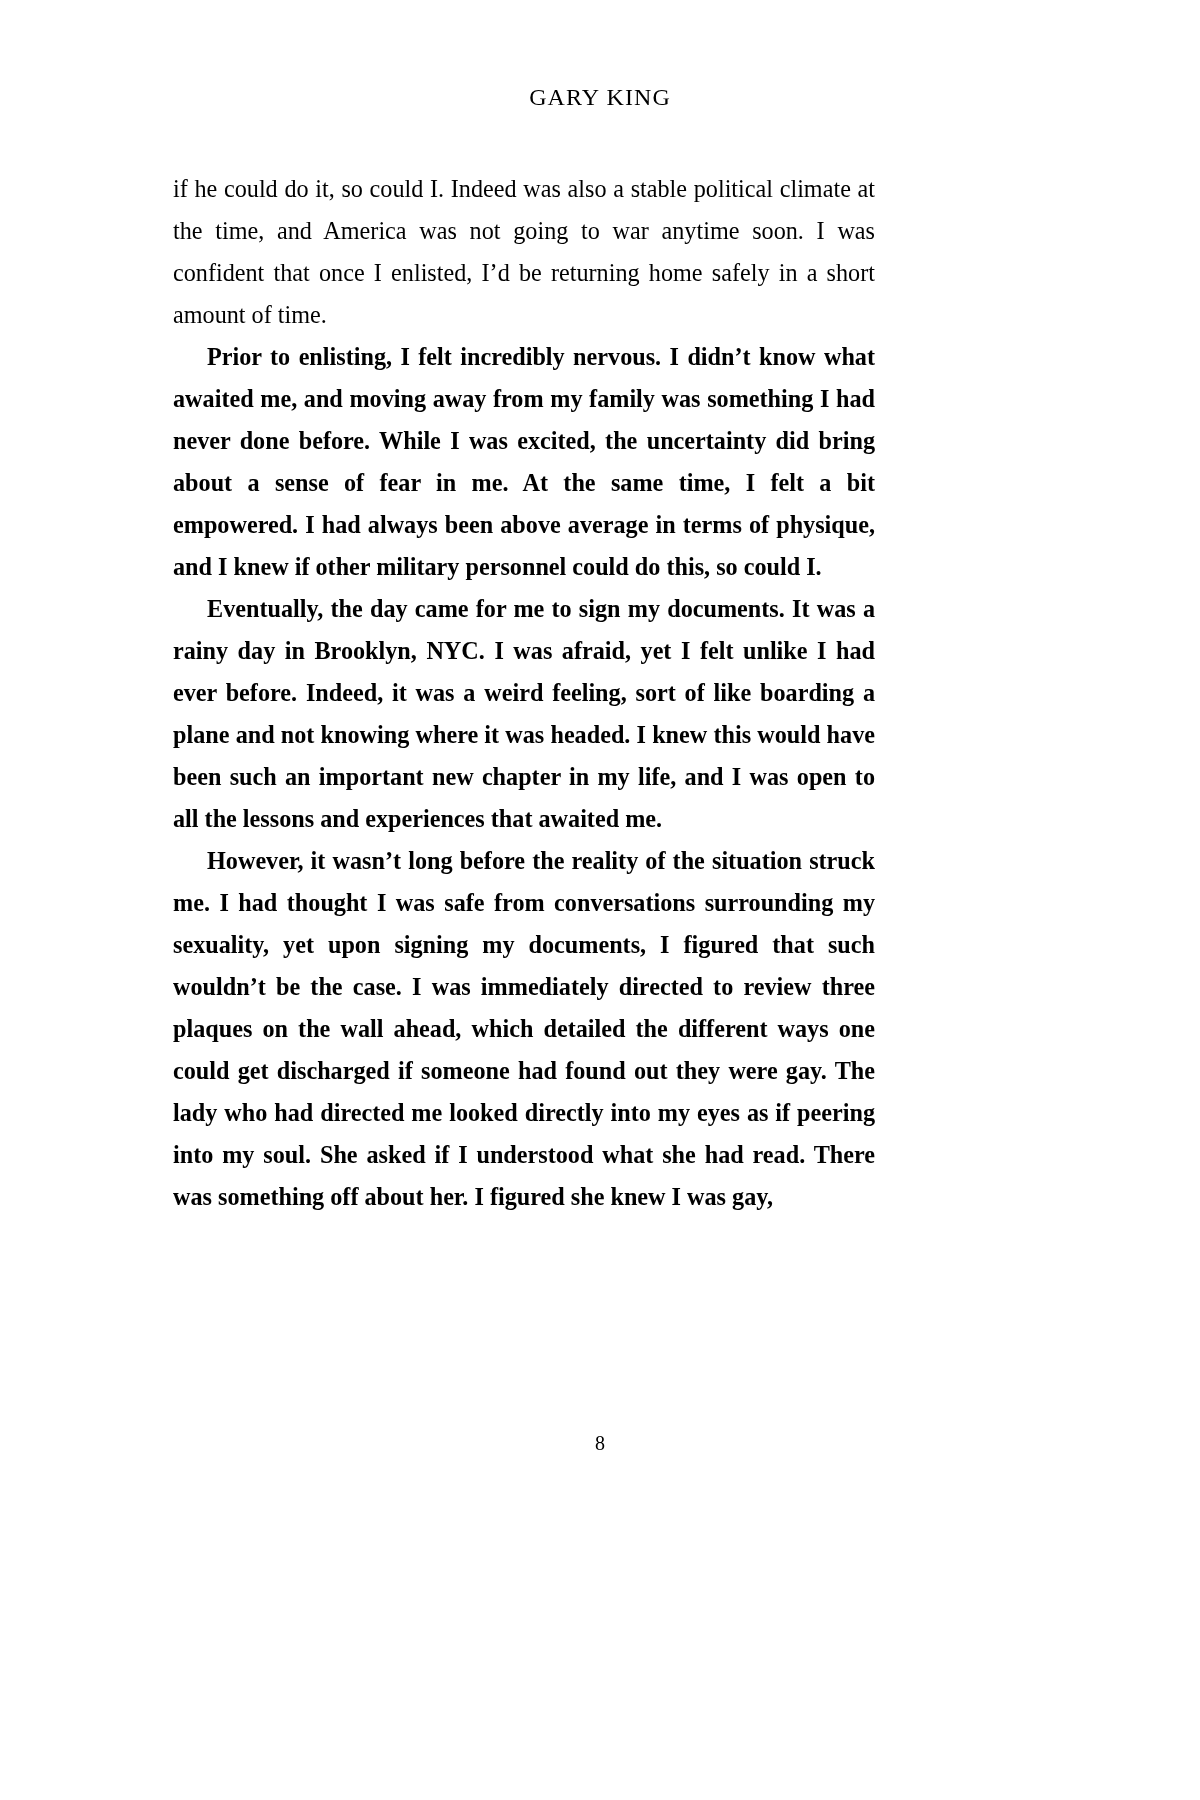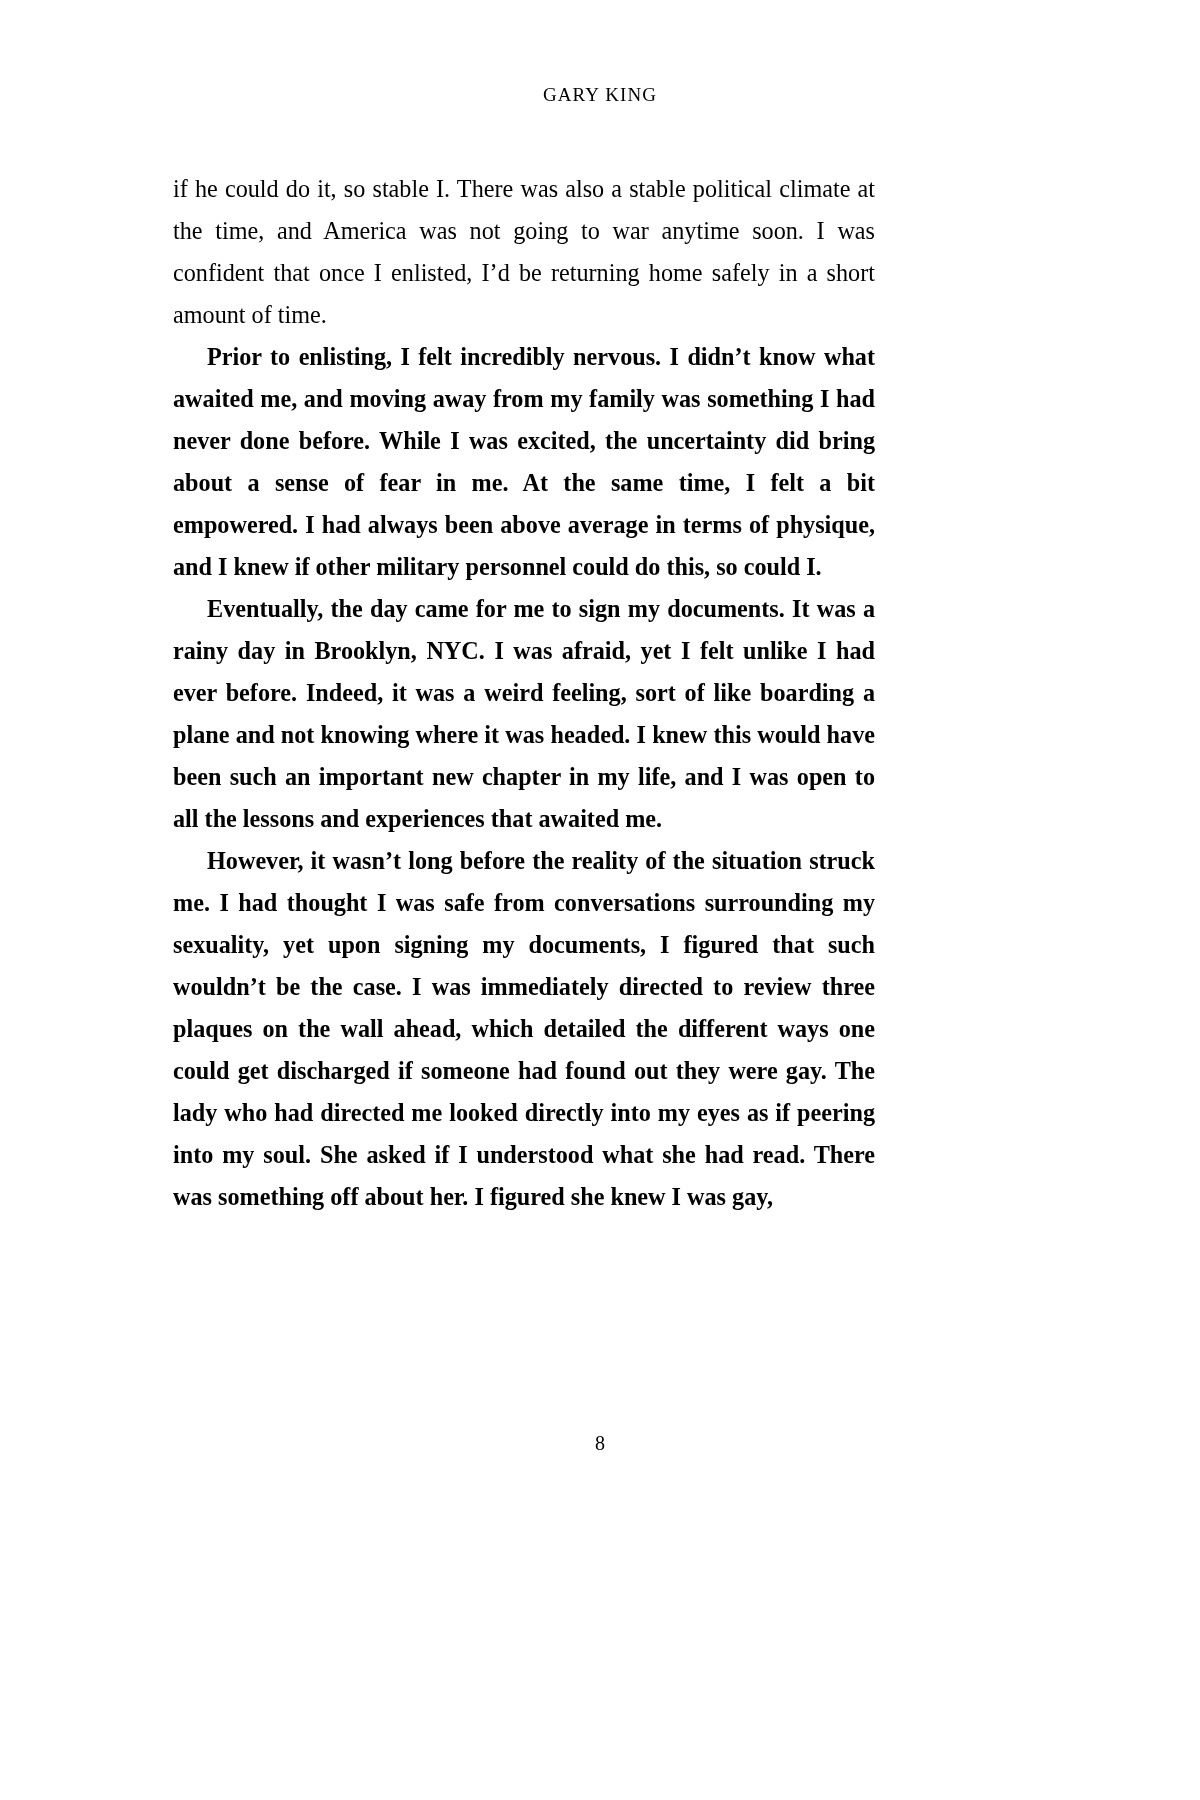--- a/index.html
+++ b/index.html
@@ -17,21 +17,21 @@
     overflow: hidden;
     font-family: "Liberation Serif", "DejaVu Serif", serif;
     color: #000000;
   }
   .running-header {
     position: absolute;
     top: 84px;
     left: 0;
     width: 1200px;
     text-align: center;
-    font-size: 19px;
+    font-size: 24px;
     letter-spacing: 1.1px;
     font-family: "Liberation Serif", "DejaVu Serif", serif;
     font-variant: normal;
     font-weight: 400;
   }
   .body-block {
     position: absolute;
     top: 168px;
     left: 173px;
     width: 702px;
@@ -65,21 +65,21 @@
 </style>
 </head>
 <body>
 
 <div class="page">
 
   <div class="running-header">GARY KING</div>
 
   <div class="body-block">
 
-    <p class="para">if he could do it, so stable I. There was also a stable political climate at the time, and America was not going to war anytime soon. I was confident that once I enlisted, I’d be returning home safely in a short amount of time.</p>
+    <p class="para">if he could do it, so could I. Indeed was also a stable political climate at the time, and America was not going to war anytime soon. I was confident that once I enlisted, I’d be returning home safely in a short amount of time.</p>
 
     <p class="para indented">Prior to enlisting, I felt incredibly nervous. I didn’t know what awaited me, and moving away from my family was something I had never done before. While I was excited, the uncertainty did bring about a sense of fear in me. At the same time, I felt a bit empowered. I had always been above average in terms of physique, and I knew if other military personnel could do this, so could I.</p>
 
     <p class="para indented">Eventually, the day came for me to sign my documents. It was a rainy day in Brooklyn, NYC. I was afraid, yet I felt unlike I had ever before. Indeed, it was a weird feeling, sort of like boarding a plane and not knowing where it was headed. I knew this would have been such an important new chapter in my life, and I was open to all the lessons and experiences that awaited me.</p>
 
     <p class="para indented">However, it wasn’t long before the reality of the situation struck me. I had thought I was safe from conversations surrounding my sexuality, yet upon signing my documents, I figured that such wouldn’t be the case. I was immediately directed to review three plaques on the wall ahead, which detailed the different ways one could get discharged if someone had found out they were gay. The lady who had directed me looked directly into my eyes as if peering into my soul. She asked if I understood what she had read. There was something off about her. I figured she knew I was gay,</p>
 
   </div>
 
   <div class="page-number">8</div>

